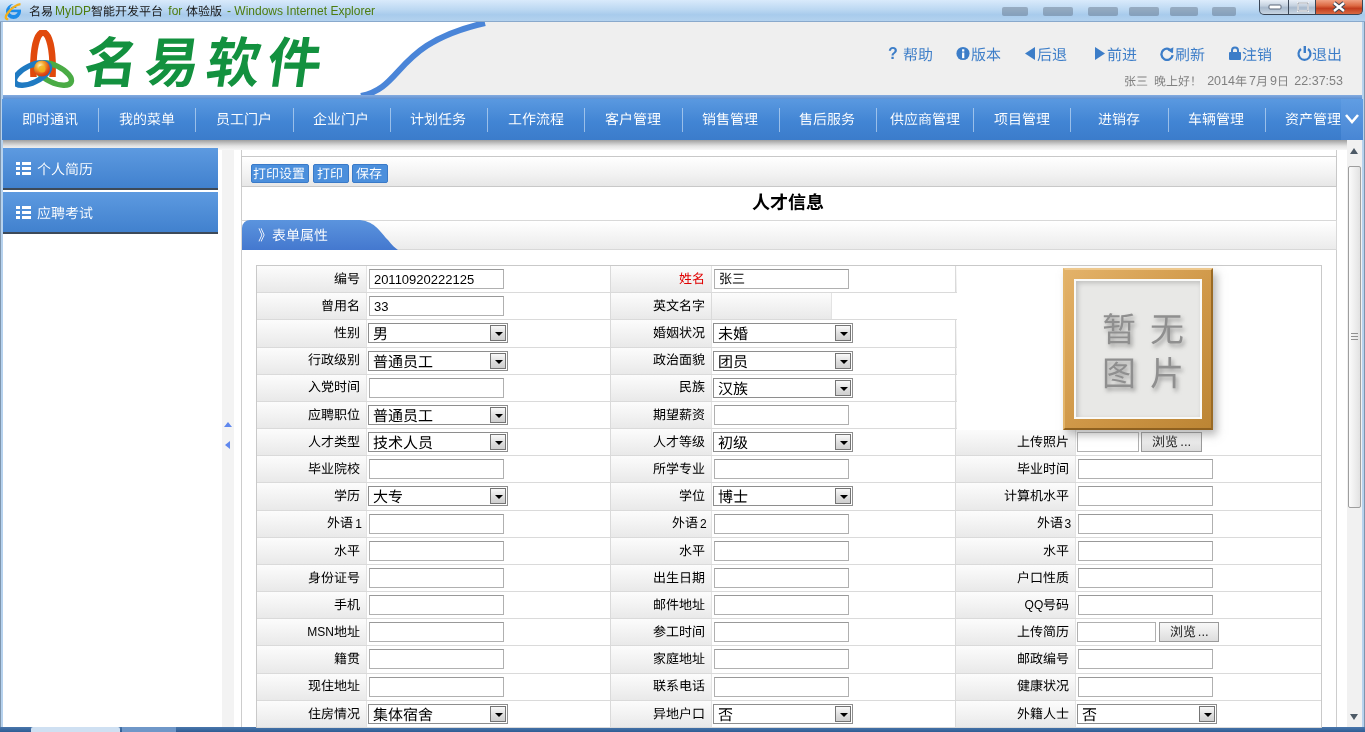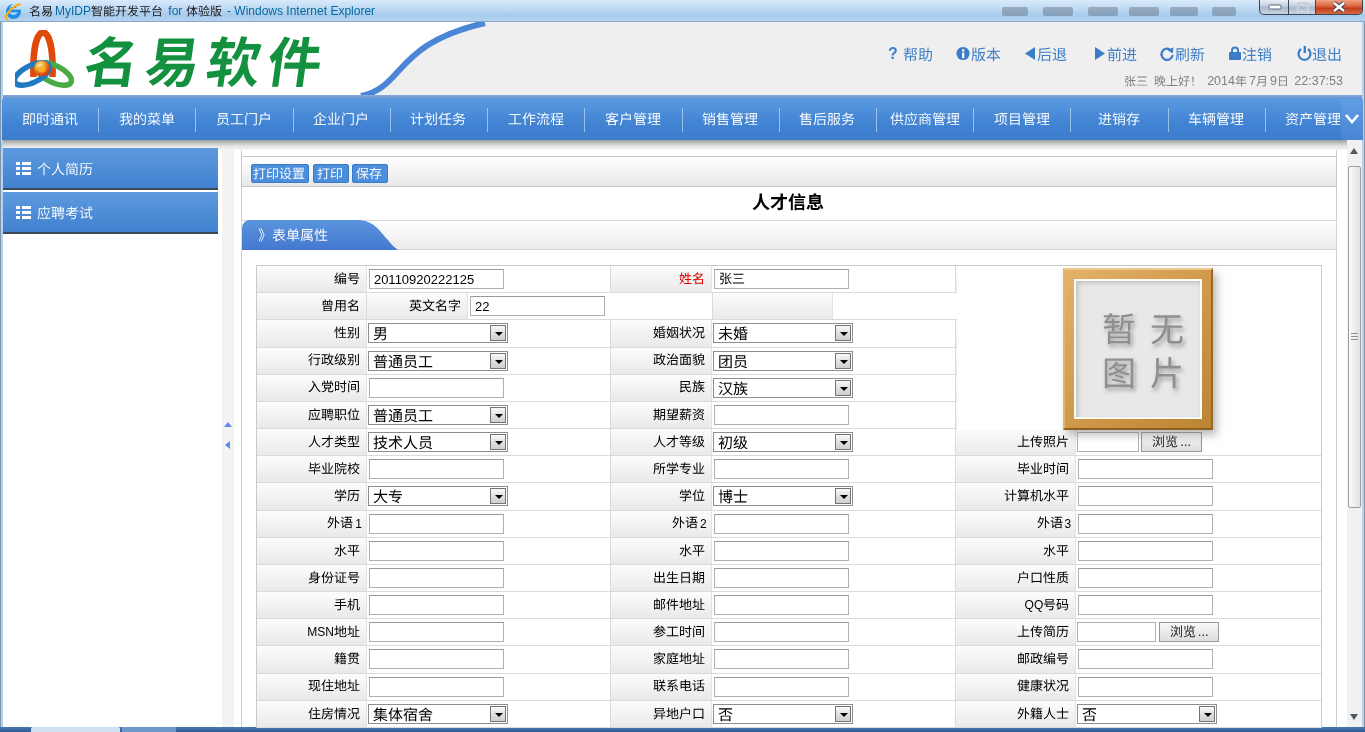--- a/index.html
+++ b/index.html
@@ -1,21 +1,21 @@
 <!DOCTYPE html>
 <html><head>
 <meta charset="utf-8">
 <style>
 *{margin:0;padding:0;box-sizing:border-box;}
 html,body{width:1365px;height:732px;overflow:hidden;}
 body{font-family:"Liberation Sans",sans-serif;position:relative;background:#fff;}
 .abs{position:absolute;}
 
 #titlebar{left:0;top:0;width:1365px;height:22px;background:linear-gradient(#d9eafb,#bcd8f2 45%,#a8cbec 70%,#b3d2ef);border-bottom:1px solid #89a9cc;}
-#ietitle{left:29px;top:4px;font-size:12px;color:#0369a1;white-space:nowrap;}
+#ietitle{left:29px;top:4px;font-size:12px;color:#4d7c0f;white-space:nowrap;}
 .ghost{top:7px;height:9px;background:#4e5d6e;opacity:.38;border-radius:2px;}
 
 #winbtns{left:1259px;top:0;width:104px;height:15px;}
 .wb{position:absolute;top:0;height:15px;border:1px solid #3a4656;border-top:none;background:linear-gradient(#e9eff7,#c5d2e0 40%,#a9bacd 55%,#c8d5e2);}
 .wb.min{left:0;width:30px;border-radius:0 0 0 5px;}
 .wb.max{left:29px;width:28px;}
 .wb.cls{left:56px;width:48px;border-radius:0 0 5px 0;background:linear-gradient(#f0a183,#dd6b45 40%,#c23d1e 60%,#d96a43);}
 
 #bleft{left:0;top:22px;width:3px;height:705px;background:#b6d2ee;border-left:1px solid #7e95ad;}
 #bright{left:1362px;top:22px;width:3px;height:705px;background:#b6d2ee;border-right:1px solid #7e95ad;}
@@ -679,31 +679,31 @@
       <div class="in c3"></div>
     </div>
  <div class="frow">
       <div class="lb c1"><svg style="vertical-align:-1.8px;" width="41" height="13" viewBox="0 0 41 13">
           <g fill="#000">
             <use href="#r66FE" transform="matrix(0.0130,0,0,-0.0130,0.0,11.3)"></use>
             <use href="#r7528" transform="matrix(0.0130,0,0,-0.0130,13.0,11.3)"></use>
             <use href="#r540D" transform="matrix(0.0130,0,0,-0.0130,26.0,11.3)"></use>
           </g>
         </svg></div>
+      <div class="in c1">
+        <div class="ti">33</div>
+      </div>
       <div class="lb c2"><svg style="vertical-align:-1.8px;" width="54" height="13" viewBox="0 0 54 13">
           <g fill="#000">
             <use href="#r82F1" transform="matrix(0.0130,0,0,-0.0130,0.0,11.3)"></use>
             <use href="#r6587" transform="matrix(0.0130,0,0,-0.0130,13.0,11.3)"></use>
             <use href="#r540D" transform="matrix(0.0130,0,0,-0.0130,26.0,11.3)"></use>
             <use href="#r5B57" transform="matrix(0.0130,0,0,-0.0130,39.0,11.3)"></use>
           </g>
         </svg></div>
-      <div class="in c2">
-        <div class="ti">22</div>
-      </div>
       <div class="lb c3"></div>
       <div class="in c3"></div>
     </div>
  <div class="frow">
       <div class="lb c1"><svg style="vertical-align:-1.8px;" width="28" height="13" viewBox="0 0 28 13">
           <g fill="#000">
             <use href="#r6027" transform="matrix(0.0130,0,0,-0.0130,0.0,11.3)"></use>
             <use href="#r522B" transform="matrix(0.0130,0,0,-0.0130,13.0,11.3)"></use>
           </g>
         </svg></div>

